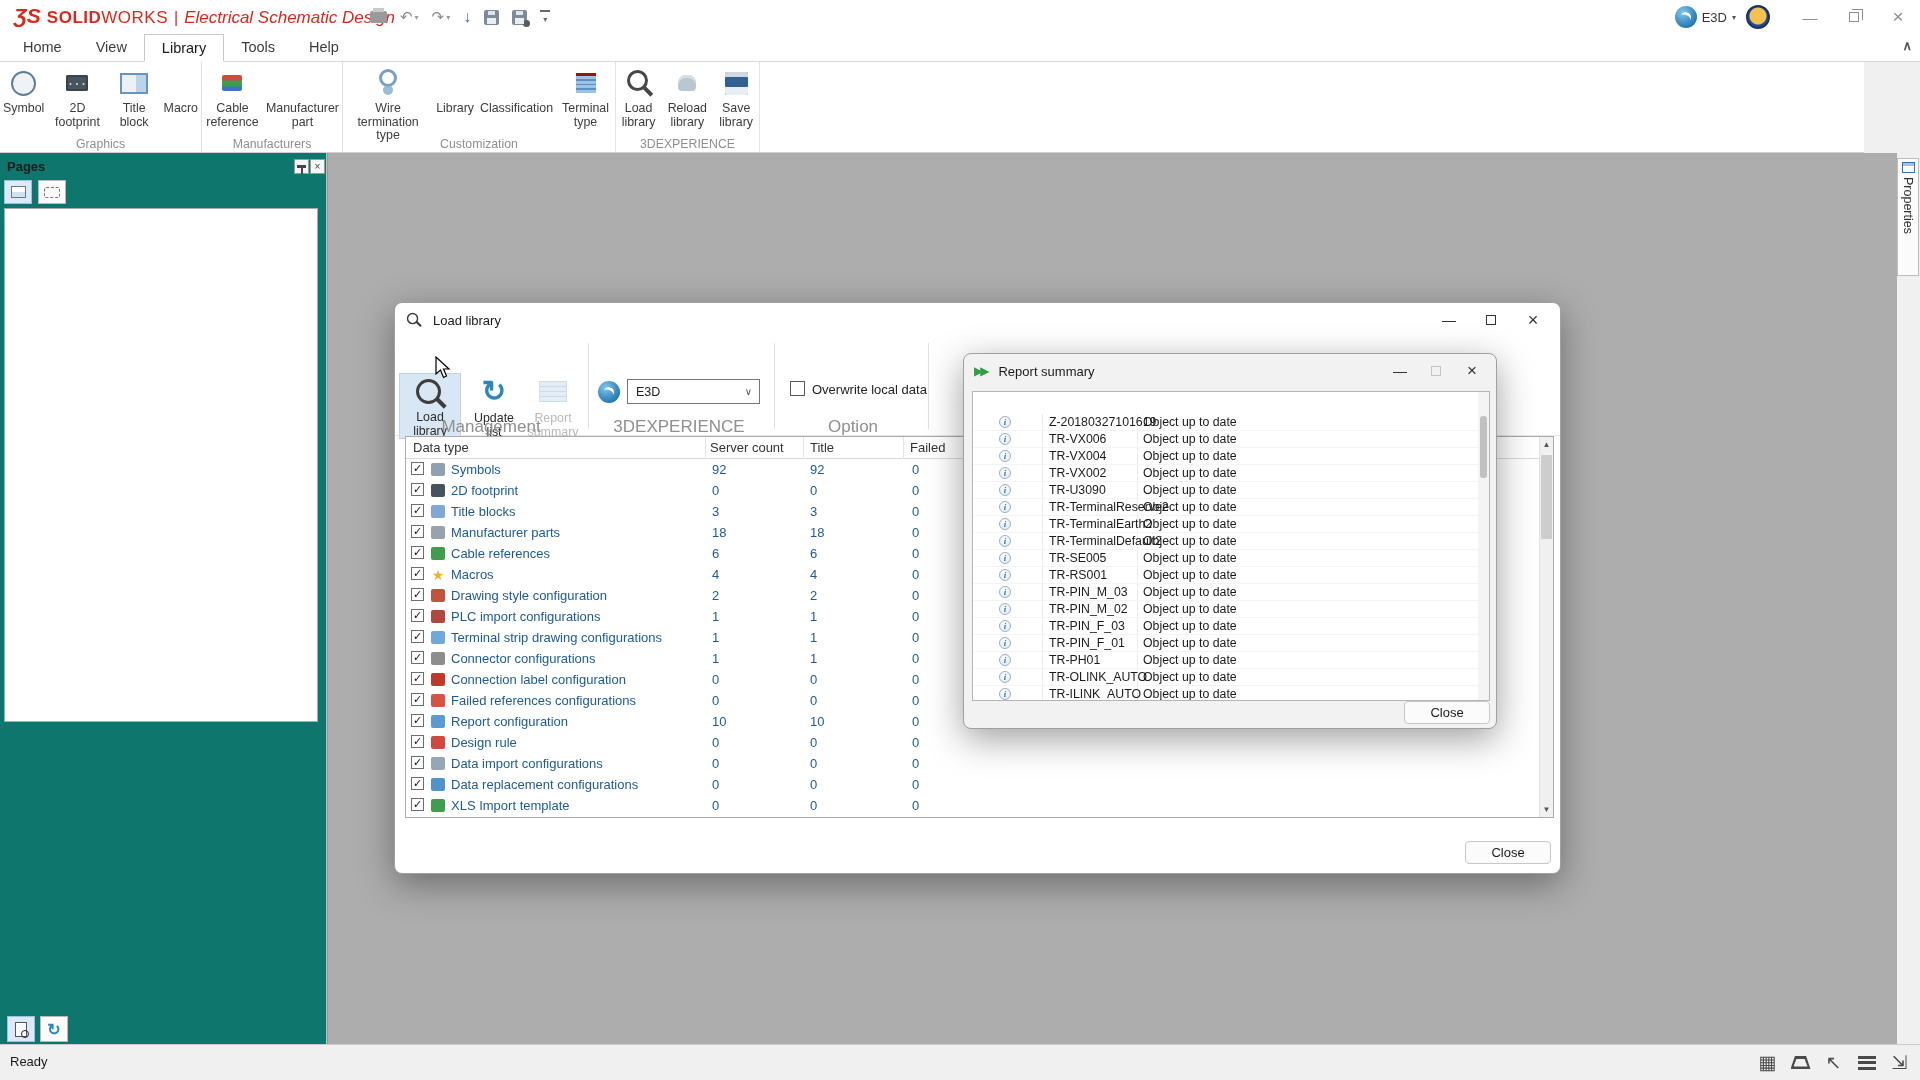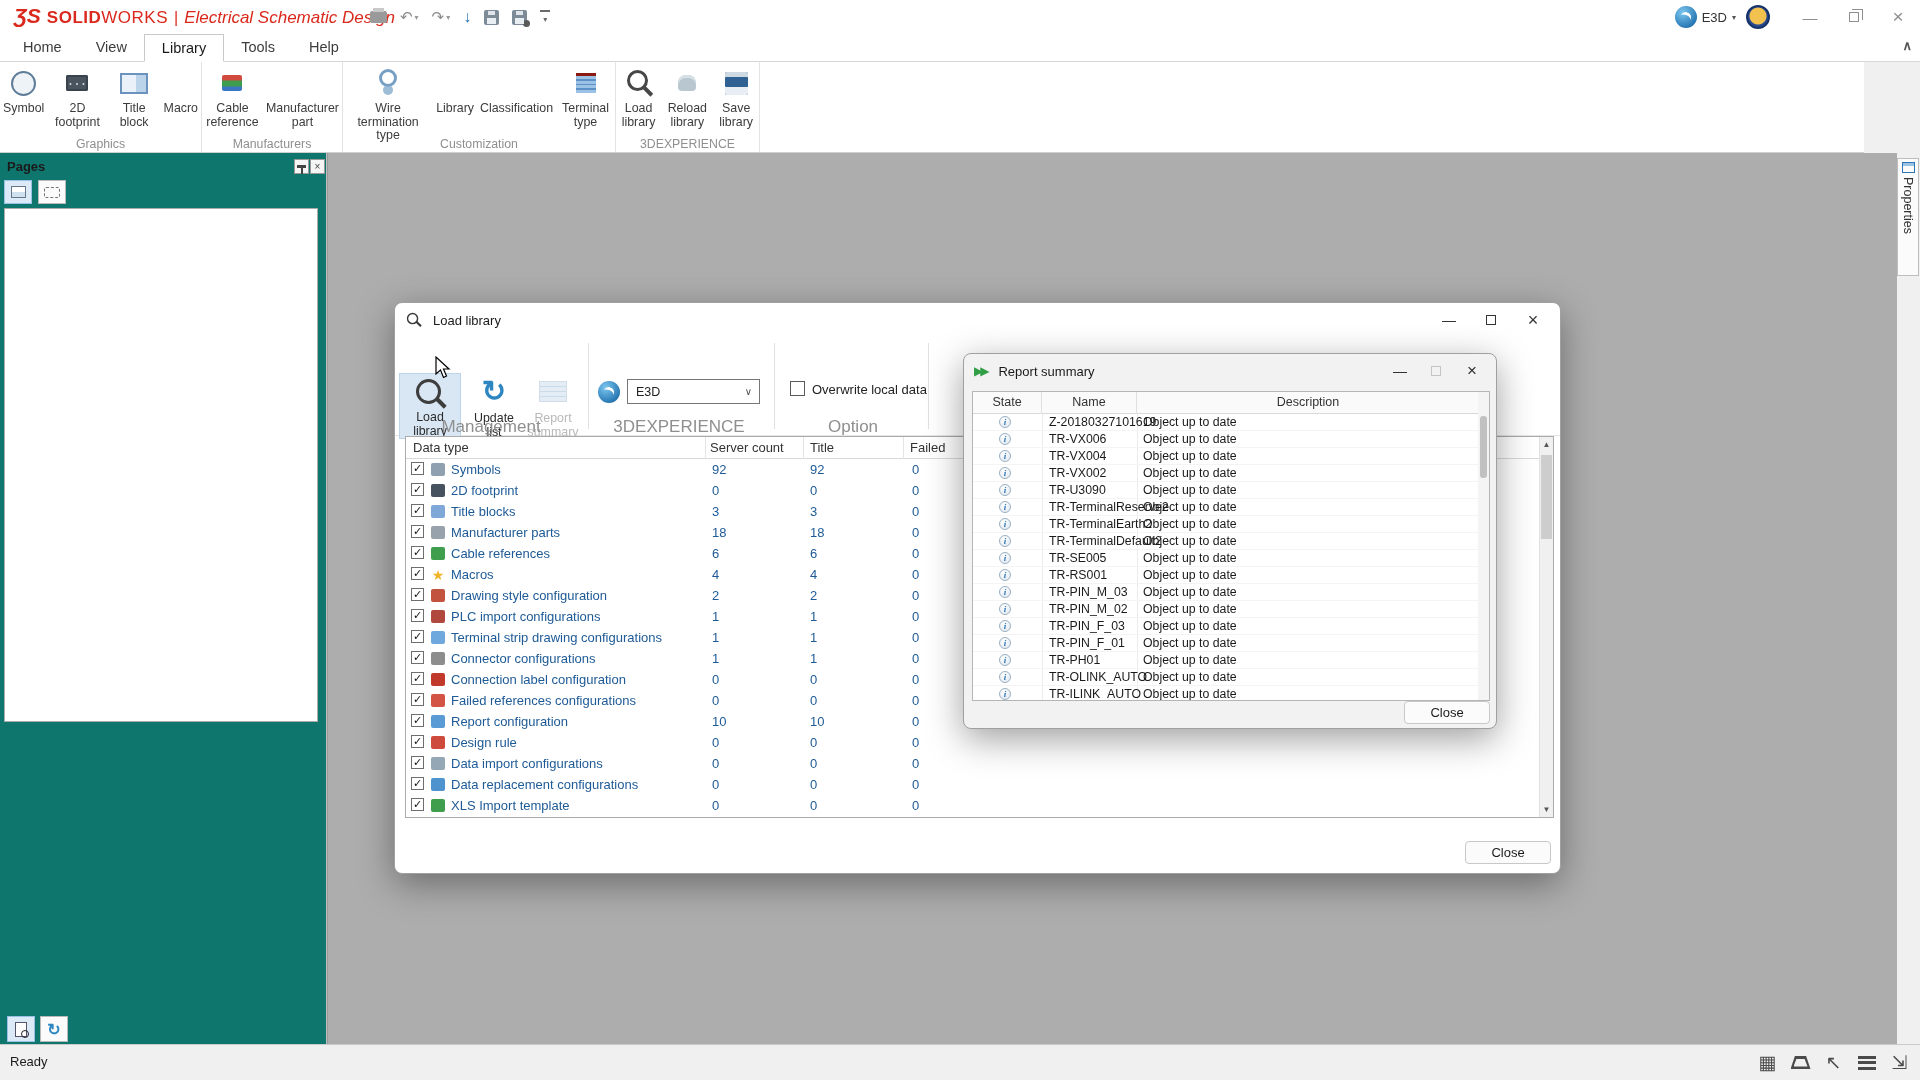--- a/index.html
+++ b/index.html
@@ -615,25 +615,20 @@
         </span>
       <span class="dbtn dis" style="width:36px">
           <span class="sq"></span>
         </span>
       <span class="dbtn" style="width:36px;font-size:17px">
           <span>×</span>
         </span>
     </span>
   </div>
   <div class="rtable">
-    <div class="rhead">
-      <div class="rhc" style="left:0;width:69px">State</div>
-      <div class="rhc" style="left:69px;width:95px">Name</div>
-      <div class="rhc" style="left:164px;width:342px;border-right:none">Description</div>
-    </div>
     <div class="rcolsep" style="left:69px"></div>
     <div class="rcolsep" style="left:164px"></div>
     <div class="rrows">
 
         <div class="rrow">
           <span class="info">
             <span>i</span>
           </span>
           <span class="nm">Z-20180327101619</span>
           <span class="ds">Object up to date</span>

